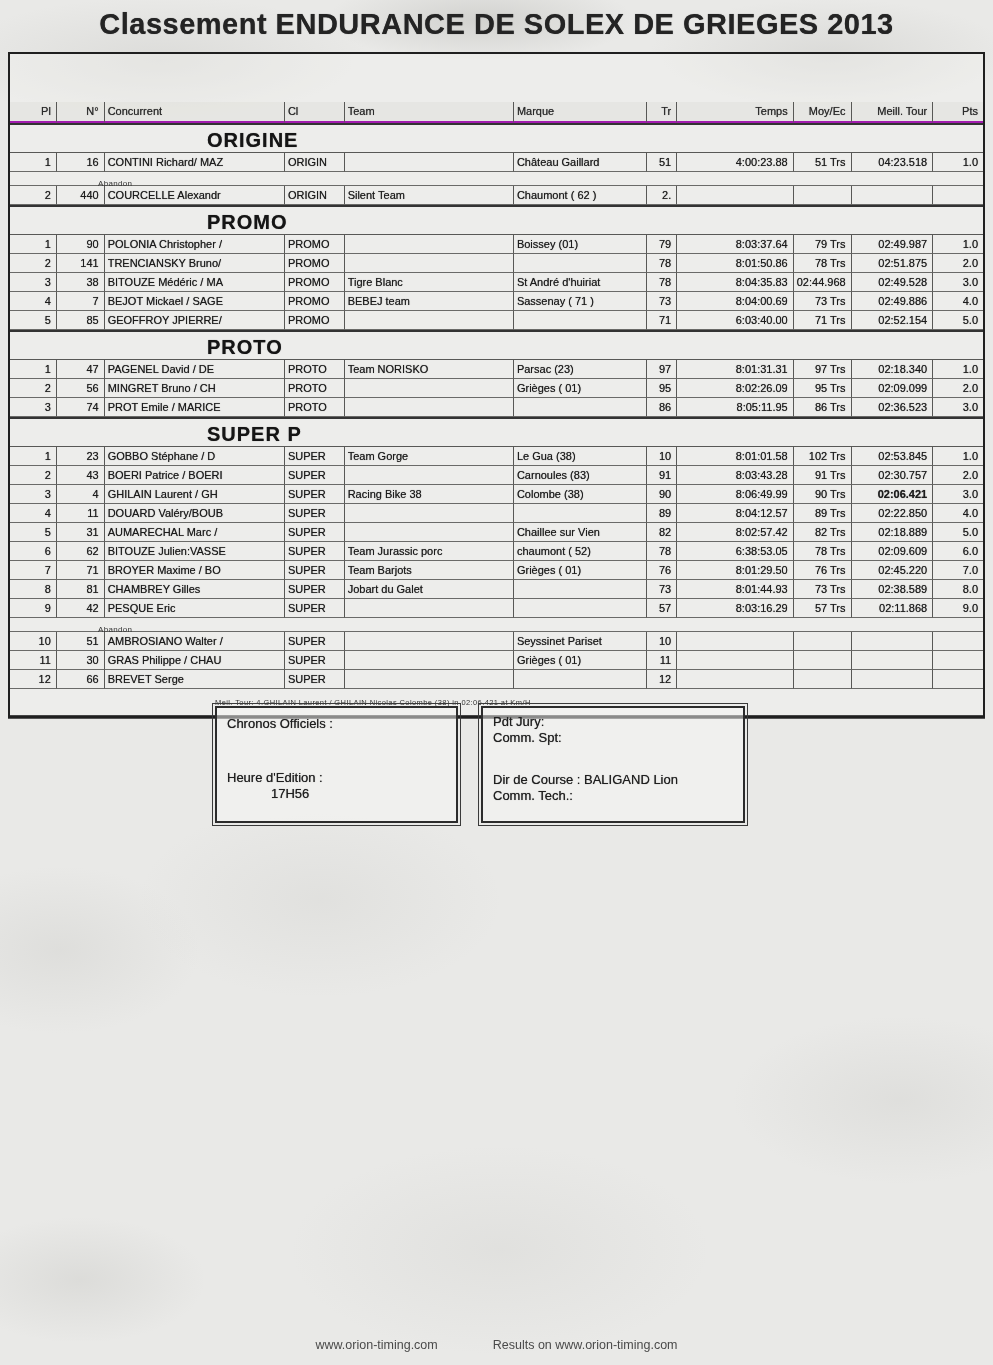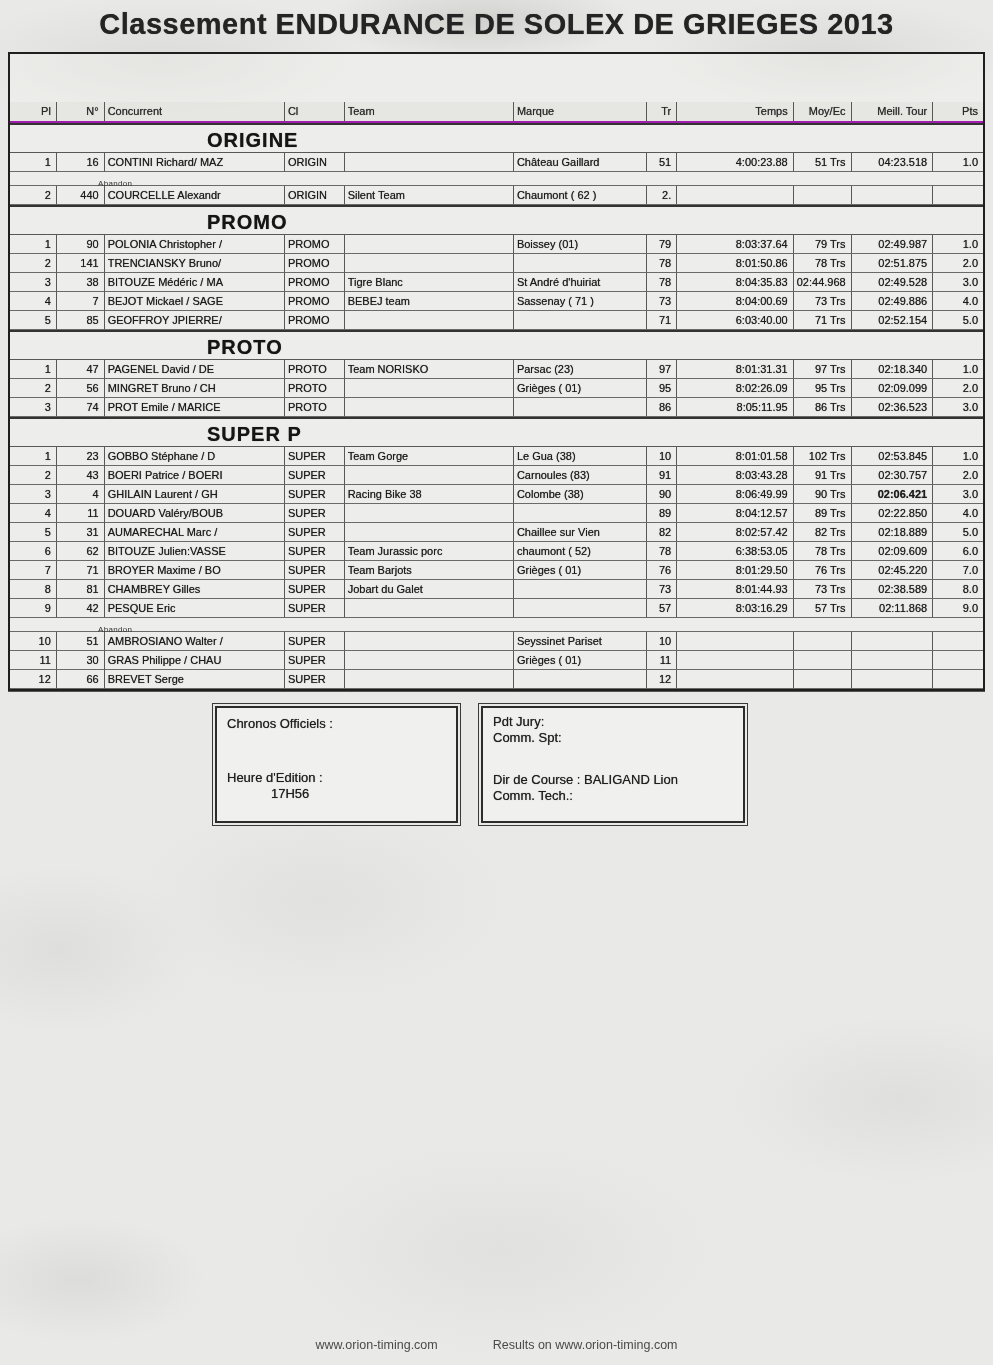--- a/index.html
+++ b/index.html
@@ -392,20 +392,23 @@
       <div class="tcell blurry al" style="width: 181px;">BREVET Serge</div>
       <div class="tcell blurry al" style="width: 60px;">SUPER</div>
       <div class="tcell blurry al" style="width: 170px;"></div>
       <div class="tcell blurry al" style="width: 134px;"></div>
       <div class="tcell blurry ar" style="width: 30px;">12</div>
       <div class="tcell blurry ar" style="width: 117px;"></div>
       <div class="tcell blurry ar" style="width: 58px;"></div>
       <div class="tcell blurry ar" style="width: 82px;"></div>
       <div class="tcell blurry ar" style="width: 50px;"></div>
     </div>
+    <div class="footrow">
+      <span>Meil. Tour:  4.GHILAIN Laurent  /  GHILAIN Nicolas       Colombe (38)   in   02:06.421   at   Km/H</span>
+    </div>
   </div>
 
 <div id="box-chronos" class="sigbox blurry">
   <div class="boxline">Chronos Officiels   :</div>
   <div class="boxline" id="chronos-l2">Heure d'Edition :</div>
   <div class="boxline" id="chronos-time">17H56</div>
 </div>
 
 <div id="box-officials" class="sigbox blurry">
   <div class="boxline">Pdt Jury:</div>

